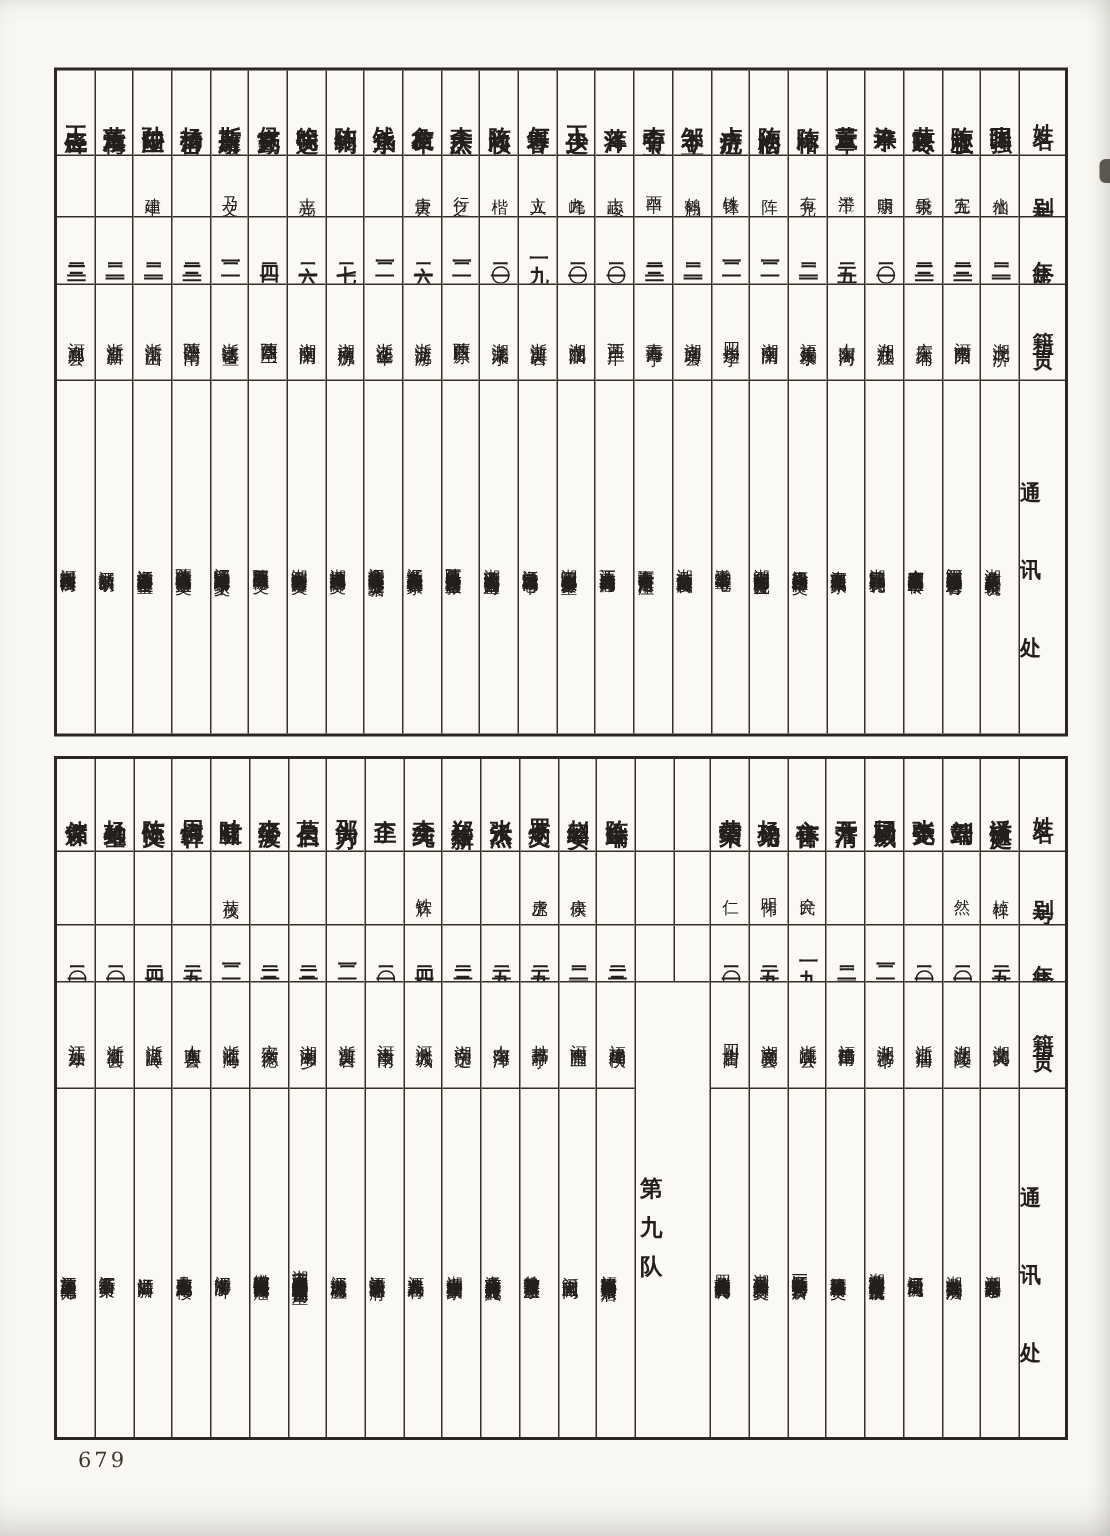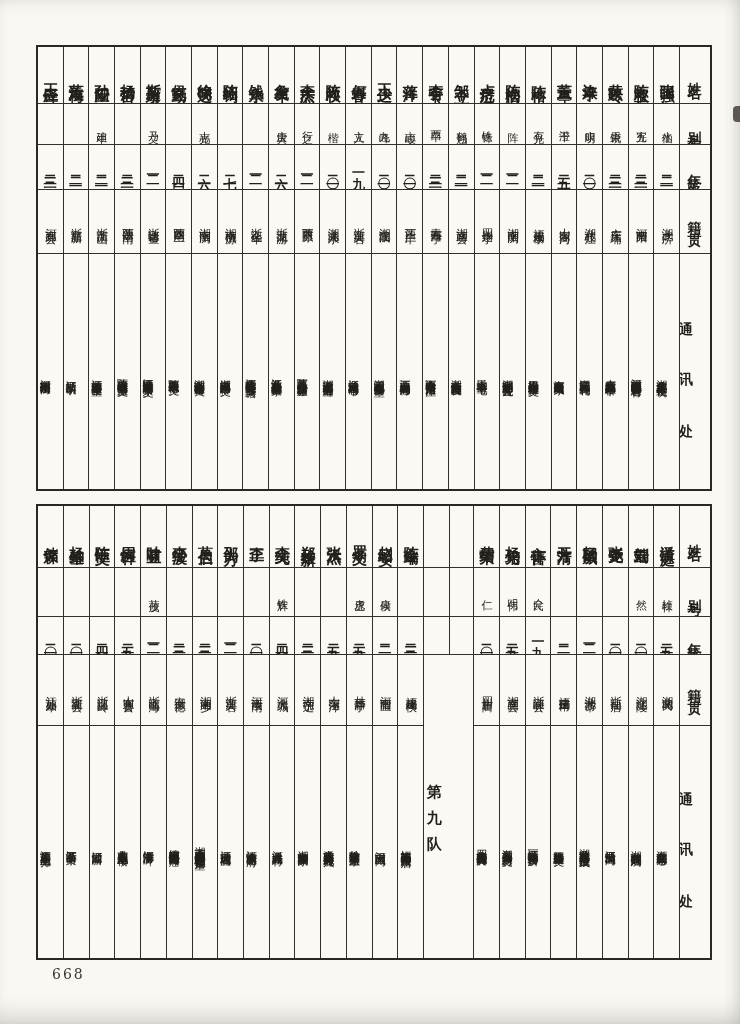--- a/index.html
+++ b/index.html
@@ -923,15 +923,15 @@
           <span class="vtext">二〇</span>
         </div>
         <div class="cell c-origin">
           <span class="vtext">江苏如皋</span>
         </div>
         <div class="cell c-addr">
           <span class="vtext">江苏如皋丁所南七里井</span>
         </div>
       </div>
     </div>
-  <div class="page-number">668</div>
+  <div class="page-number">679</div>
   <div class="edge-mark"></div>
 </div>
 
 </body></html>

